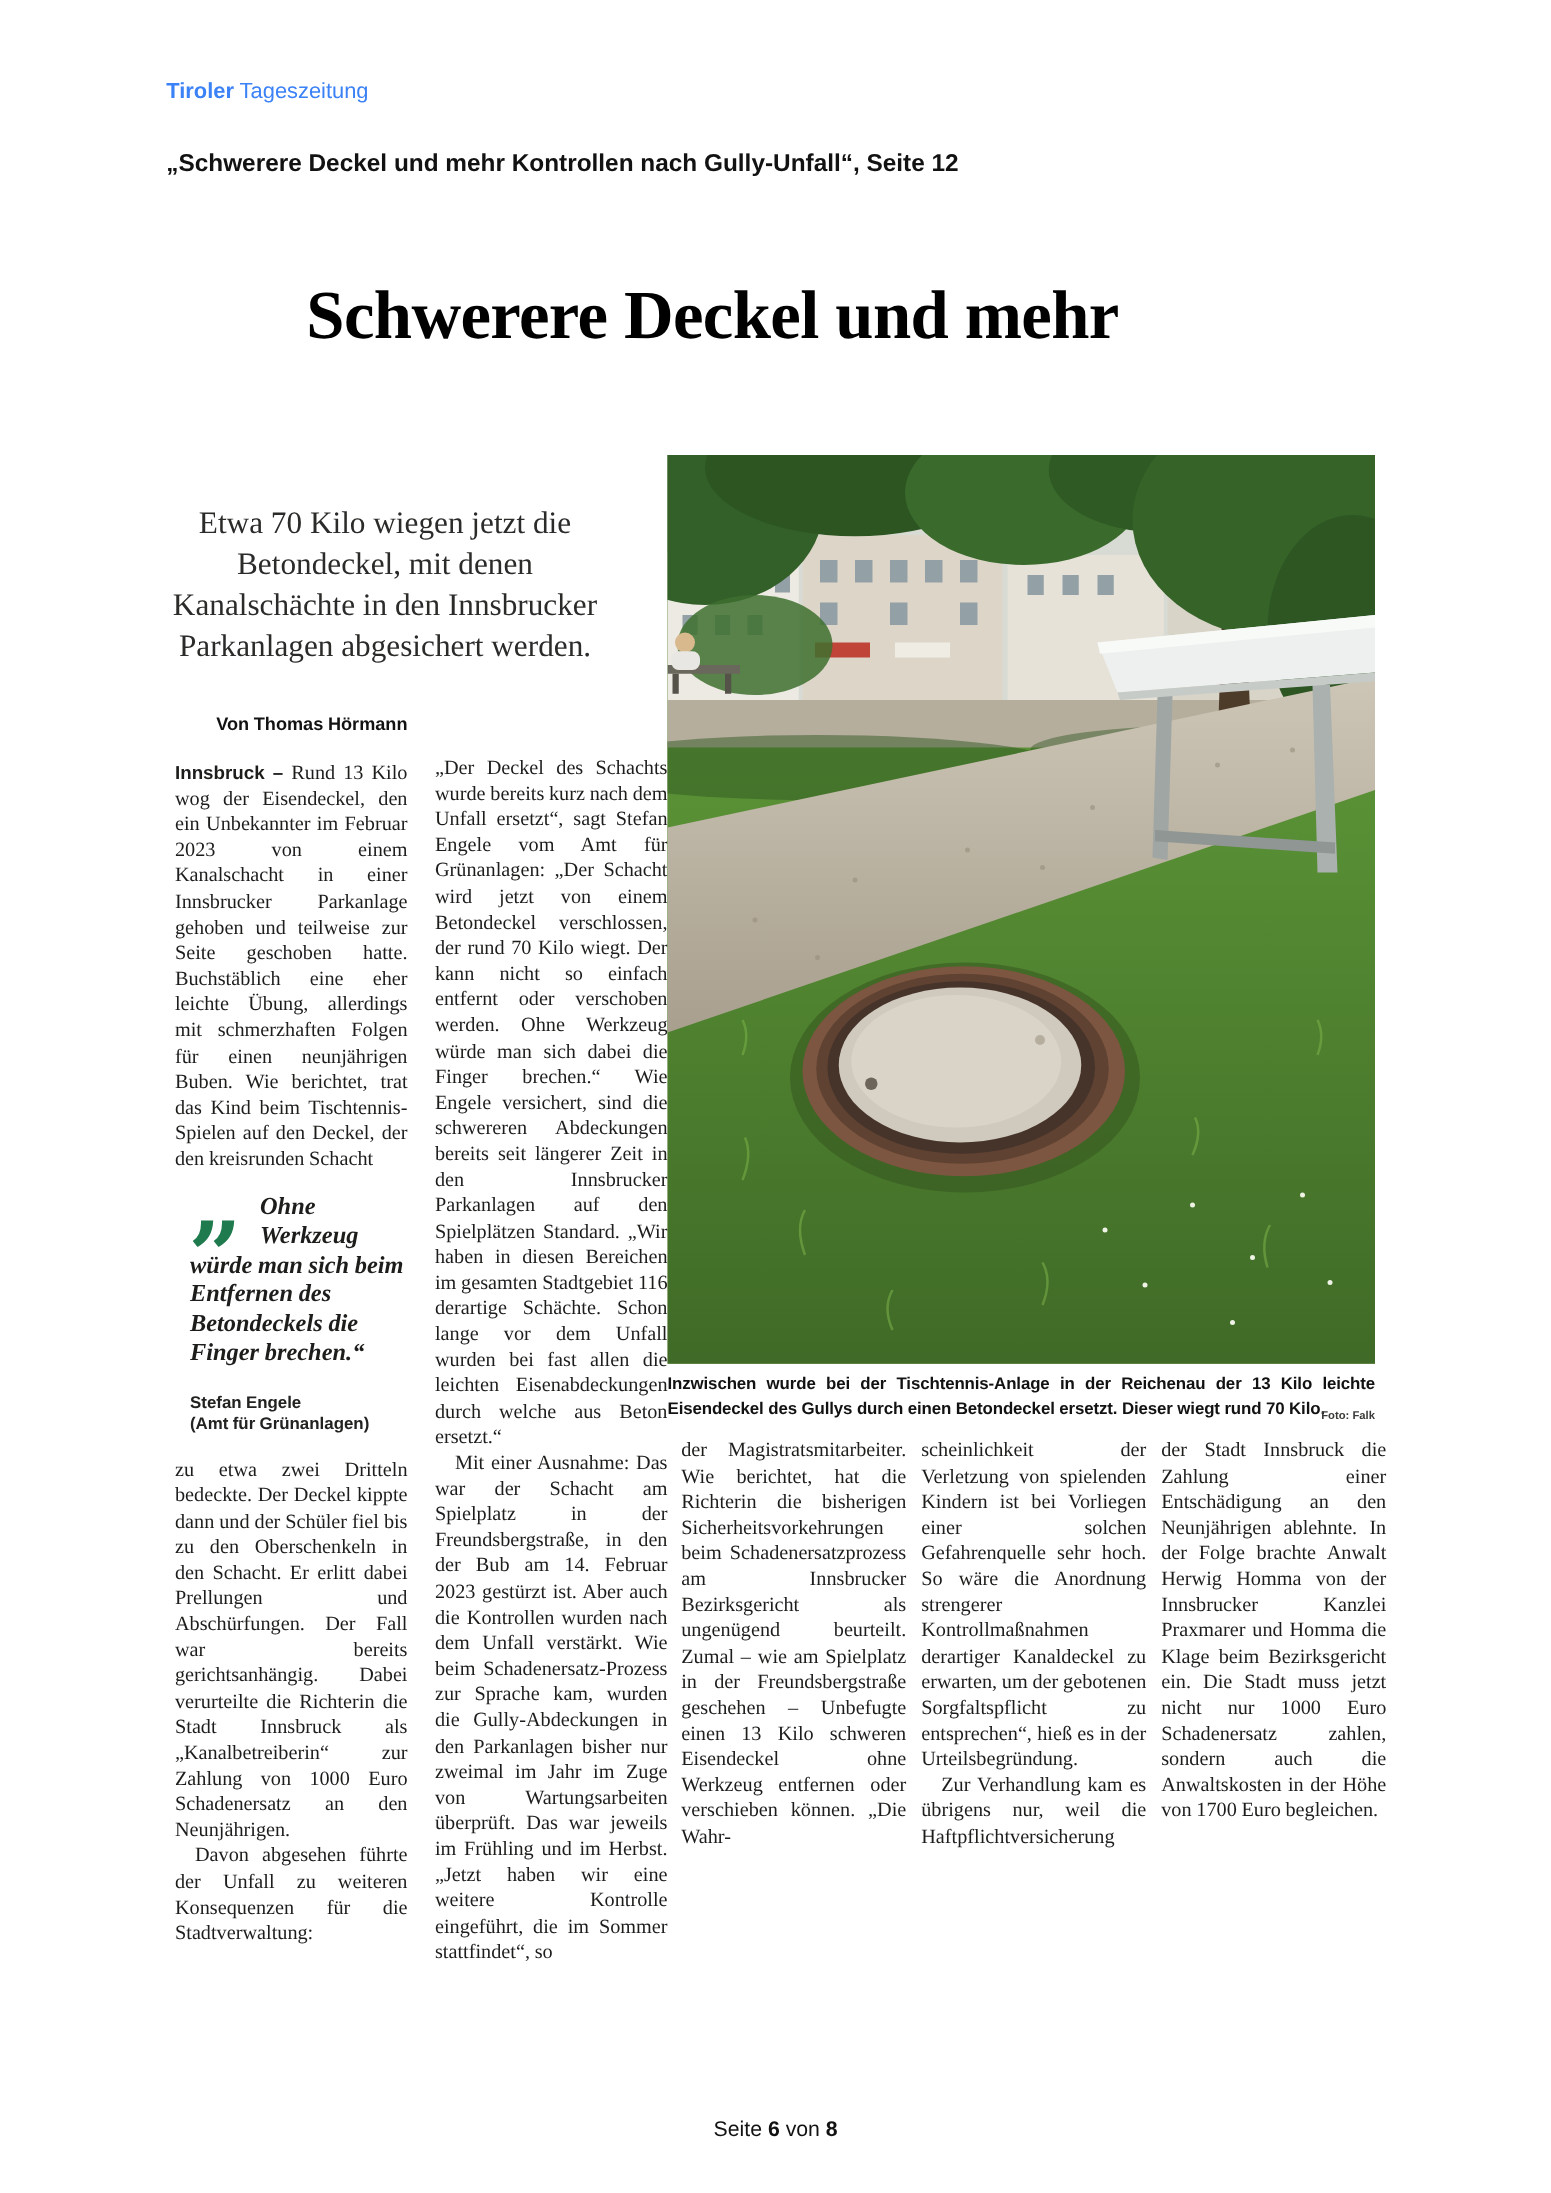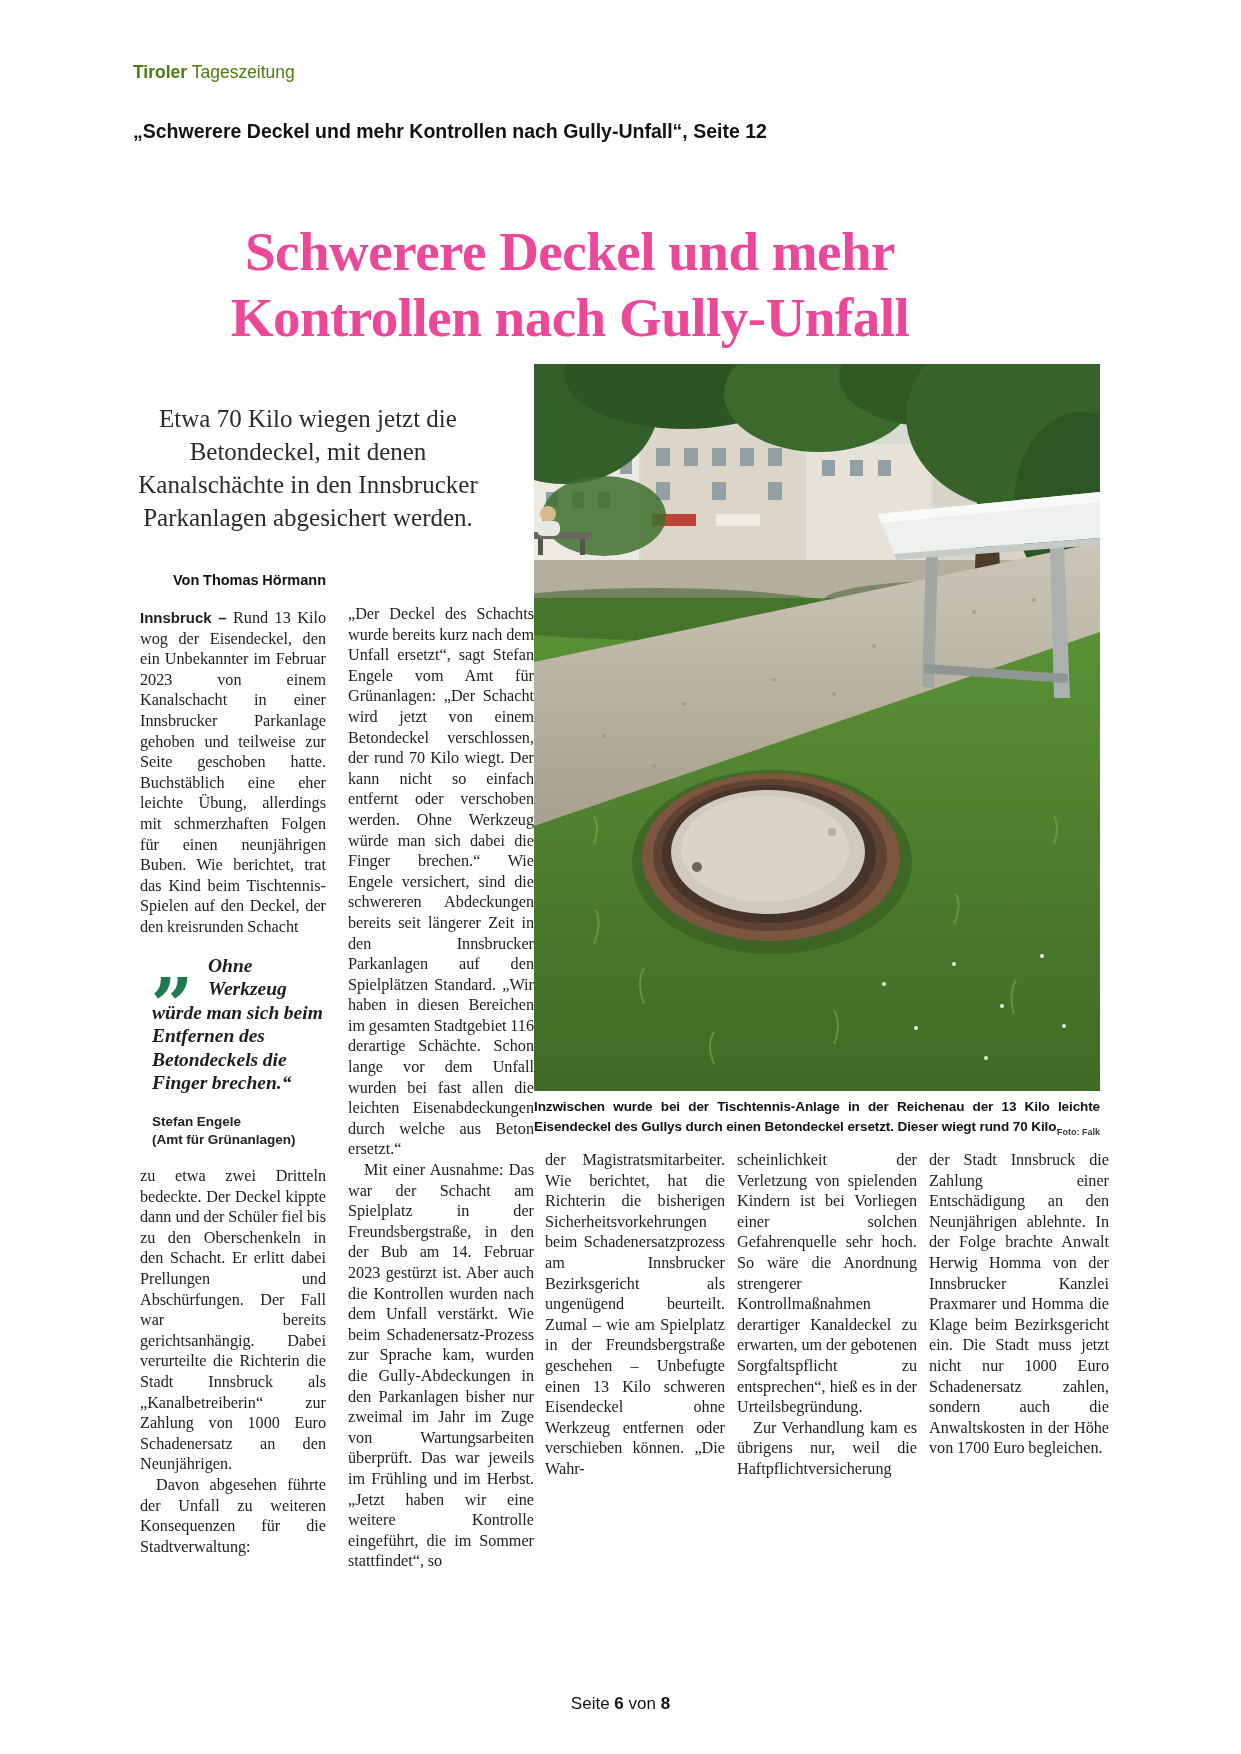--- a/index.html
+++ b/index.html
@@ -10,32 +10,32 @@
   .page{
     position:relative;
     width:1241px;
     height:1754px;
     background:#ffffff;
     color:var(--ink);
     overflow:hidden;
   }
   .masthead{
     position:absolute;left:133px;top:62px;
-    font:400 17.5px "Liberation Sans",sans-serif;color:#4d7c0f;
+    font:400 17.5px "Liberation Sans",sans-serif;color:#3b82f6;
   }
   .masthead .b{font-weight:700;}
   .refline{
     position:absolute;left:133px;top:120px;
     font:700 19.5px "Liberation Sans",sans-serif;color:#121212;
   }
   .headline{
     position:absolute;left:140px;top:219px;width:860px;
     text-align:center;
     font:700 55px/66px "Liberation Serif",serif;
-    letter-spacing:-0.5px;color:#ec4899;
+    letter-spacing:-0.5px;color:#000000;
   }
   .lead{
     position:absolute;left:128px;top:402px;width:360px;
     text-align:center;
     font:400 25px/33px "Liberation Serif",serif;color:#2b2b29;
   }
   .bodycol{
     position:absolute;width:186px;
     font:400 16.2px/20.6px "Liberation Serif",serif;
     text-align:justify;color:var(--ink);
@@ -95,21 +95,20 @@
 
   <div class="masthead">
     <span class="b">Tiroler</span>
     <span>Tageszeitung</span>
   </div>
 
   <div class="refline">„Schwerere Deckel und mehr Kontrollen nach Gully-Unfall“, Seite 12</div>
 
   <div class="headline">
     <div>Schwerere Deckel und mehr</div>
-    <div>Kontrollen nach Gully-Unfall</div>
   </div>
 
   <div class="lead">Etwa 70 Kilo wiegen jetzt die Betondeckel, mit denen Kanalschächte in den Innsbrucker Parkanlagen abgesichert werden.</div>
 
   <div class="bodycol col1">
     <div class="byline">Von Thomas Hörmann</div>
     <p><span class="lead-in">Innsbruck –</span><span> Rund 13 Kilo wog der Eisendeckel, den ein Unbekannter im Februar 2023 von einem Kanalschacht in einer Innsbrucker Parkanlage gehoben und teilweise zur Seite geschoben hatte. Buchstäblich eine eher leichte Übung, allerdings mit schmerzhaften Folgen für einen neunjährigen Buben. Wie berichtet, trat das Kind beim Tischtennis-Spielen auf den Deckel, der den kreisrunden Schacht</span></p>
     <div class="pullquote">
       <span class="qmark-box">
           <span>„</span>

